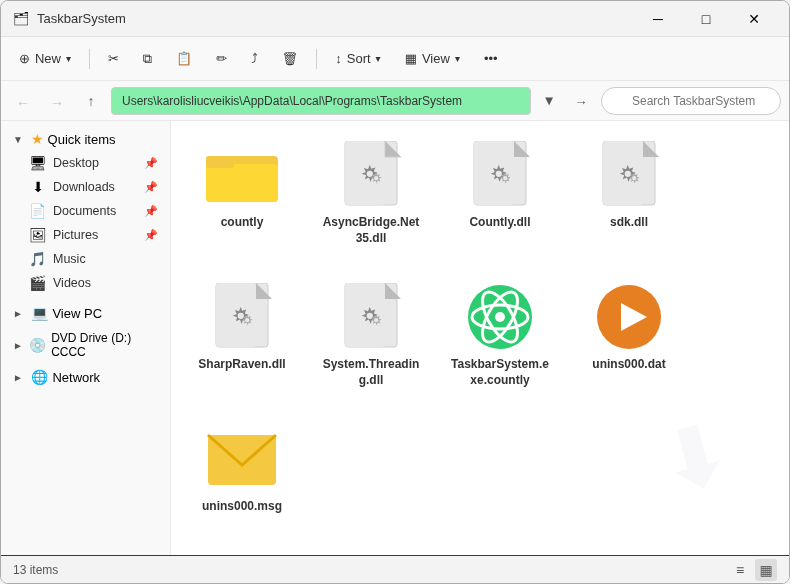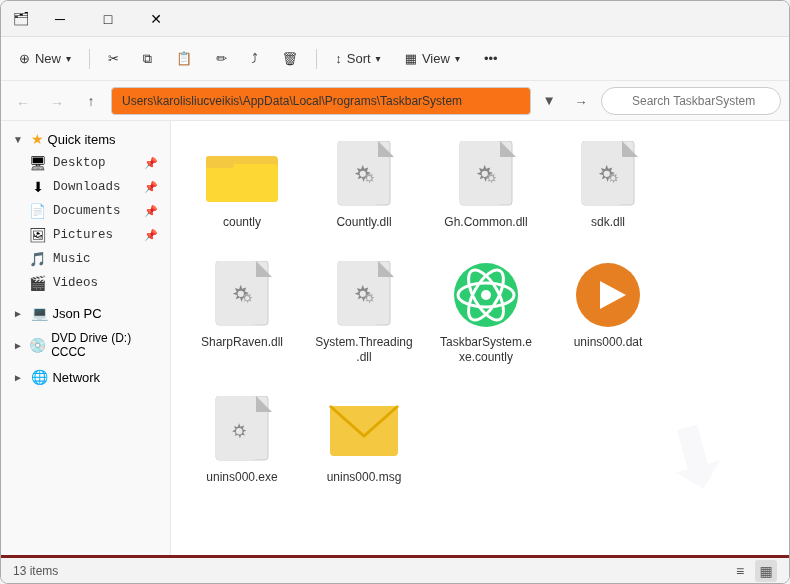--- a/index.html
+++ b/index.html
@@ -16,64 +16,65 @@
     
     
     .toolbar { background: #f9f9f9; height: 44px; display: flex; align-items: center; padding: 0 8px; border-bottom: 1px solid #e8e8e8; flex-shrink: 0; gap: 4px; }
     .toolbar-btn { height: 32px; padding: 0 10px; border: none; background: transparent; cursor: pointer; border-radius: 4px; display: flex; align-items: center; gap: 5px; font-size: 13px; color: #333; }
     .toolbar-separator { width: 1px; height: 20px; background: #d0d0d0; margin: 0 4px; }
     
     
     .addressbar { height: 40px; background: #f9f9f9; display: flex; align-items: center; padding: 0 8px; border-bottom: 1px solid #e8e8e8; gap: 6px; flex-shrink: 0; }
     .nav-btn { width: 28px; height: 28px; border: none; background: transparent; cursor: pointer; border-radius: 4px; display: flex; align-items: center; justify-content: center; font-size: 14px; color: #555; }
     .nav-btn.disabled { color: #bbb; cursor: default; }
-    .address-input { flex: 1; height: 28px; border: 1px solid #ccc; border-radius: 4px; padding: 0 10px; font-size: 12px; background: #f97316; color: #333; outline: none; }
+    .address-input { flex: 1; height: 28px; border: 1px solid #ccc; border-radius: 4px; padding: 0 10px; font-size: 12px; background: #86efac; color: #333; outline: none; }
     .chevron-btn { width: 24px; height: 28px; border: none; background: transparent; cursor: pointer; display: flex; align-items: center; justify-content: center; color: #555; }
     .forward-addr-btn { width: 28px; height: 28px; border: none; background: transparent; cursor: pointer; border-radius: 4px; display: flex; align-items: center; justify-content: center; color: #555; }
     .search-box { width: 180px; height: 28px; border: 1px solid #ccc; border-radius: 14px; padding: 0 10px 0 30px; font-size: 12px; background: #fff; outline: none; position: relative; }
     .search-wrapper { position: relative; display: flex; align-items: center; justify-content: flex-end; }
     .search-wrapper .search-icon-inner { position: absolute; left: 10px; color: #888; font-size: 13px; pointer-events: none; }
     
     
     .content { display: flex; flex: 1; overflow: hidden; }
     
     
     .sidebar { width: 170px; background: #f9f9f9; border-right: 1px solid #e8e8e8; overflow-y: auto; flex-shrink: 0; padding: 6px 0; }
     .sidebar-section { }
     .sidebar-header { display: flex; align-items: center; padding: 4px 8px; cursor: pointer; border-radius: 4px; margin: 0 4px; gap: 4px; }
     .sidebar-header .chevron { font-size: 10px; color: #555; width: 14px; }
     .sidebar-item { display: flex; align-items: center; padding: 4px 8px 4px 24px; cursor: pointer; border-radius: 4px; margin: 0 4px; gap: 6px; }
     .sidebar-item .item-icon { font-size: 14px; width: 18px; text-align: center; }
-    .sidebar-item .item-label { font-size: 12.5px; color: #333; flex: 1; font-family: Liberation Mono, monospace; }
+    .sidebar-item .item-label { font-size: 12.5px; color: #333; flex: 1; }
     .sidebar-item .pin-icon { font-size: 11px; color: #0078d4; margin-left: auto; }
     
     
     .main { flex: 1; overflow-y: auto; padding: 10px 16px; background: #fff; }
-    .files-grid { display: flex; flex-wrap: wrap; gap: 12px; align-content: flex-start; }
+    .files-grid { display: flex; flex-wrap: wrap; gap: 19px; align-content: flex-start; font-weight: bold; }
     .file-item { width: 110px; display: flex; flex-direction: column; align-items: center; padding: 8px 6px; border-radius: 4px; cursor: pointer; text-align: center; }
     .file-icon { width: 72px; height: 72px; display: flex; align-items: center; justify-content: center; margin-bottom: 4px; }
     .file-label { font-size: 12px; color: #333; word-break: break-word; line-height: 1.3; }
     
     
-    .statusbar { height: 28px; background: #f3f3f3; border-top: 3px solid #7f1d1d; display: flex; align-items: center; padding: 0 12px; flex-shrink: 0; justify-content: space-between; }
+    .statusbar { height: 28px; background: #f3f3f3; border-top: 1px solid #7f1d1d; display: flex; align-items: center; padding: 0 12px; flex-shrink: 0; justify-content: space-between; }
     .statusbar-text { font-size: 12px; color: #555; }
     .statusbar-views { display: flex; gap: 4px; }
     .view-btn { width: 22px; height: 22px; border: none; background: transparent; cursor: pointer; border-radius: 3px; display: flex; align-items: center; justify-content: center; color: #555; font-size: 14px; }
     .view-btn.active { background: #ddd; }
     
     
     .watermark { position: absolute; bottom: 40px; right: 40px; font-size: 60px; color: rgba(200,200,220,0.15); font-weight: bold; pointer-events: none; transform: rotate(-15deg); user-select: none; }
   </style>
 </head>
 <body>
 
 <div class="window">
 
   <div class="titlebar">
     <span class="titlebar-icon">🗂</span>
+    <span class="titlebar-title">TaskbarSystem</span>
     <div class="titlebar-controls">
       <button class="titlebar-btn">─</button>
       <button class="titlebar-btn">□</button>
       <button class="titlebar-btn close">✕</button>
     </div>
   </div>
 
   <div class="toolbar">
     <button class="toolbar-btn">
       <span>⊕</span>
@@ -165,21 +166,21 @@
         <div class="sidebar-item">
           <span class="item-icon">🎬</span>
           <span class="item-label">Videos</span>
         </div>
       </div>
 
       <div class="sidebar-section" style="margin-top:6px;">
         <div class="sidebar-header">
           <span class="chevron">►</span>
           <span style="font-size:14px;">💻</span>
-          <span>Json PC</span>
+          <span>View PC</span>
         </div>
       </div>
 
       <div class="sidebar-section" style="margin-top:2px;">
         <div class="sidebar-header">
           <span class="chevron">►</span>
           <span style="font-size:14px;">💿</span>
           <span style="font-size:12px;">DVD Drive (D:) CCCC</span>
         </div>
       </div>
@@ -200,20 +201,42 @@
           <div class="file-icon">
             <svg width="72" height="58" viewBox="0 0 72 58">
               <rect x="0" y="10" width="72" height="46" rx="4" fill="#f5c842"></rect>
               <rect x="0" y="18" width="72" height="38" rx="4" fill="#fdd835"></rect>
               <rect x="0" y="10" width="28" height="12" rx="3" fill="#f5c842"></rect>
             </svg>
           </div>
           <span class="file-label">countly</span>
         </div>
 
+        <div class="file-item">
+          <div class="file-icon">
+            <svg width="60" height="68" viewBox="0 0 60 68">
+              <rect x="4" y="0" width="52" height="64" rx="3" fill="#e8e8e8" stroke="#ccc" stroke-width="1"></rect>
+              <rect x="4" y="0" width="40" height="64" rx="3" fill="#e8e8e8"></rect>
+              <polygon points="44,0 60,16 44,16" fill="#bbb"></polygon>
+              <polygon points="44,0 60,16 44,16" fill="none" stroke="#ccc" stroke-width="1"></polygon>
+
+              <g transform="translate(18,22) scale(0.9)">
+                <circle cx="12" cy="12" r="4" fill="#888"></circle>
+                <path d="M12,2 L13.5,6.5 L18,5 L16.5,9.5 L21,11 L17,13 L19,17.5 L14.5,16 L13,21 L11,16 L6.5,18 L8,13.5 L3,12 L7.5,10 L5.5,5.5 L10,7 Z" fill="#888" stroke="none"></path>
+                <circle cx="12" cy="12" r="3.5" fill="#e8e8e8"></circle>
+              </g>
+              <g transform="translate(28,30) scale(0.6)">
+                <circle cx="12" cy="12" r="4" fill="#aaa"></circle>
+                <path d="M12,2 L13.5,6.5 L18,5 L16.5,9.5 L21,11 L17,13 L19,17.5 L14.5,16 L13,21 L11,16 L6.5,18 L8,13.5 L3,12 L7.5,10 L5.5,5.5 L10,7 Z" fill="#aaa"></path>
+                <circle cx="12" cy="12" r="3.5" fill="#e8e8e8"></circle>
+              </g>
+            </svg>
+          </div>
+          <span class="file-label">AsyncBridge.Net 35.dll</span>
+        </div>
 
         <div class="file-item">
           <div class="file-icon">
             <svg width="60" height="68" viewBox="0 0 60 68">
               <rect x="4" y="0" width="52" height="64" rx="3" fill="#e8e8e8" stroke="#ccc" stroke-width="1"></rect>
               <rect x="4" y="0" width="40" height="64" rx="3" fill="#e8e8e8"></rect>
               <polygon points="44,0 60,16 44,16" fill="#bbb"></polygon>
               <g transform="translate(18,22) scale(0.9)">
                 <circle cx="12" cy="12" r="4" fill="#888"></circle>
                 <path d="M12,2 L13.5,6.5 L18,5 L16.5,9.5 L21,11 L17,13 L19,17.5 L14.5,16 L13,21 L11,16 L6.5,18 L8,13.5 L3,12 L7.5,10 L5.5,5.5 L10,7 Z" fill="#888"></path>
@@ -222,40 +245,20 @@
               <g transform="translate(28,30) scale(0.6)">
                 <circle cx="12" cy="12" r="4" fill="#aaa"></circle>
                 <path d="M12,2 L13.5,6.5 L18,5 L16.5,9.5 L21,11 L17,13 L19,17.5 L14.5,16 L13,21 L11,16 L6.5,18 L8,13.5 L3,12 L7.5,10 L5.5,5.5 L10,7 Z" fill="#aaa"></path>
                 <circle cx="12" cy="12" r="3.5" fill="#e8e8e8"></circle>
               </g>
             </svg>
           </div>
           <span class="file-label">Countly.dll</span>
         </div>
 
-        <div class="file-item">
-          <div class="file-icon">
-            <svg width="60" height="68" viewBox="0 0 60 68">
-              <rect x="4" y="0" width="52" height="64" rx="3" fill="#e8e8e8" stroke="#ccc" stroke-width="1"></rect>
-              <rect x="4" y="0" width="40" height="64" rx="3" fill="#e8e8e8"></rect>
-              <polygon points="44,0 60,16 44,16" fill="#bbb"></polygon>
-              <g transform="translate(18,22) scale(0.9)">
-                <circle cx="12" cy="12" r="4" fill="#888"></circle>
-                <path d="M12,2 L13.5,6.5 L18,5 L16.5,9.5 L21,11 L17,13 L19,17.5 L14.5,16 L13,21 L11,16 L6.5,18 L8,13.5 L3,12 L7.5,10 L5.5,5.5 L10,7 Z" fill="#888"></path>
-                <circle cx="12" cy="12" r="3.5" fill="#e8e8e8"></circle>
-              </g>
-              <g transform="translate(28,30) scale(0.6)">
-                <circle cx="12" cy="12" r="4" fill="#aaa"></circle>
-                <path d="M12,2 L13.5,6.5 L18,5 L16.5,9.5 L21,11 L17,13 L19,17.5 L14.5,16 L13,21 L11,16 L6.5,18 L8,13.5 L3,12 L7.5,10 L5.5,5.5 L10,7 Z" fill="#aaa"></path>
-                <circle cx="12" cy="12" r="3.5" fill="#e8e8e8"></circle>
-              </g>
-            </svg>
-          </div>
-          <span class="file-label">Gh.Common.dll</span>
-        </div>
 
 
         <div class="file-item">
           <div class="file-icon">
             <svg width="60" height="68" viewBox="0 0 60 68">
               <rect x="4" y="0" width="52" height="64" rx="3" fill="#e8e8e8" stroke="#ccc" stroke-width="1"></rect>
               <rect x="4" y="0" width="40" height="64" rx="3" fill="#e8e8e8"></rect>
               <polygon points="44,0 60,16 44,16" fill="#bbb"></polygon>
               <g transform="translate(18,22) scale(0.9)">
                 <circle cx="12" cy="12" r="4" fill="#888"></circle>
@@ -333,36 +336,20 @@
           <div class="file-icon">
 
             <svg width="68" height="68" viewBox="0 0 68 68">
               <circle cx="34" cy="34" r="32" fill="#e67e22"></circle>
               <polygon points="26,20 26,48 52,34" fill="#fff"></polygon>
             </svg>
           </div>
           <span class="file-label">unins000.dat</span>
         </div>
 
-        <div class="file-item">
-          <div class="file-icon">
-            <svg width="60" height="68" viewBox="0 0 60 68">
-              <rect x="4" y="0" width="52" height="64" rx="3" fill="#e8e8e8" stroke="#ccc" stroke-width="1"></rect>
-              <rect x="4" y="0" width="40" height="64" rx="3" fill="#e8e8e8"></rect>
-              <polygon points="44,0 60,16 44,16" fill="#bbb"></polygon>
-
-              <g transform="translate(16,24) scale(0.8)">
-                <circle cx="14" cy="14" r="5" fill="#888"></circle>
-                <path d="M14,4 L15.5,8.5 L20,7 L18.5,11.5 L23,13 L19,15 L21,19.5 L16.5,18 L15,23 L13,18 L8.5,20 L10,15.5 L5,14 L9.5,12 L7.5,7.5 L12,9 Z" fill="#888"></path>
-                <circle cx="14" cy="14" r="4" fill="#e8e8e8"></circle>
-              </g>
-            </svg>
-          </div>
-          <span class="file-label">unins000.exe</span>
-        </div>
 
         <div class="file-item">
           <div class="file-icon">
 
             <svg width="72" height="60" viewBox="0 0 72 60">
               <rect x="2" y="6" width="68" height="50" rx="4" fill="#f5c842"></rect>
               <polyline points="2,6 36,36 70,6" fill="none" stroke="#e0a800" stroke-width="3"></polyline>
             </svg>
           </div>
           <span class="file-label">unins000.msg</span>

